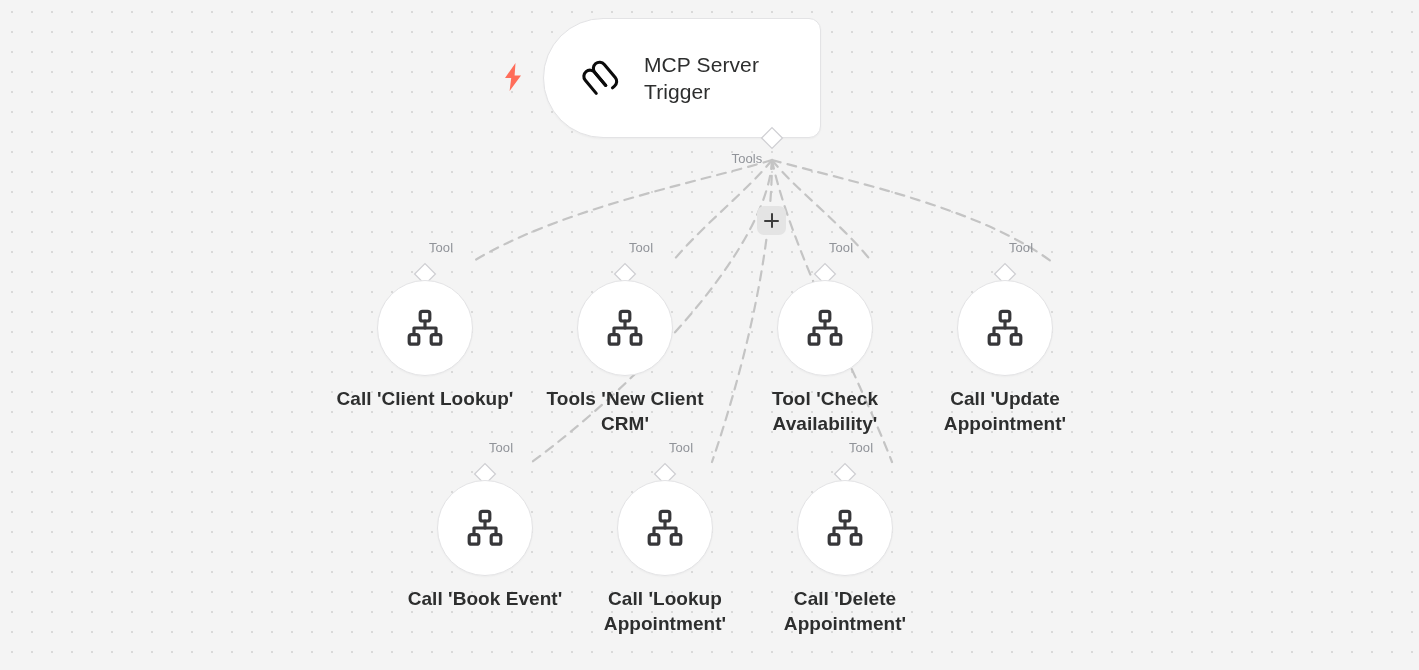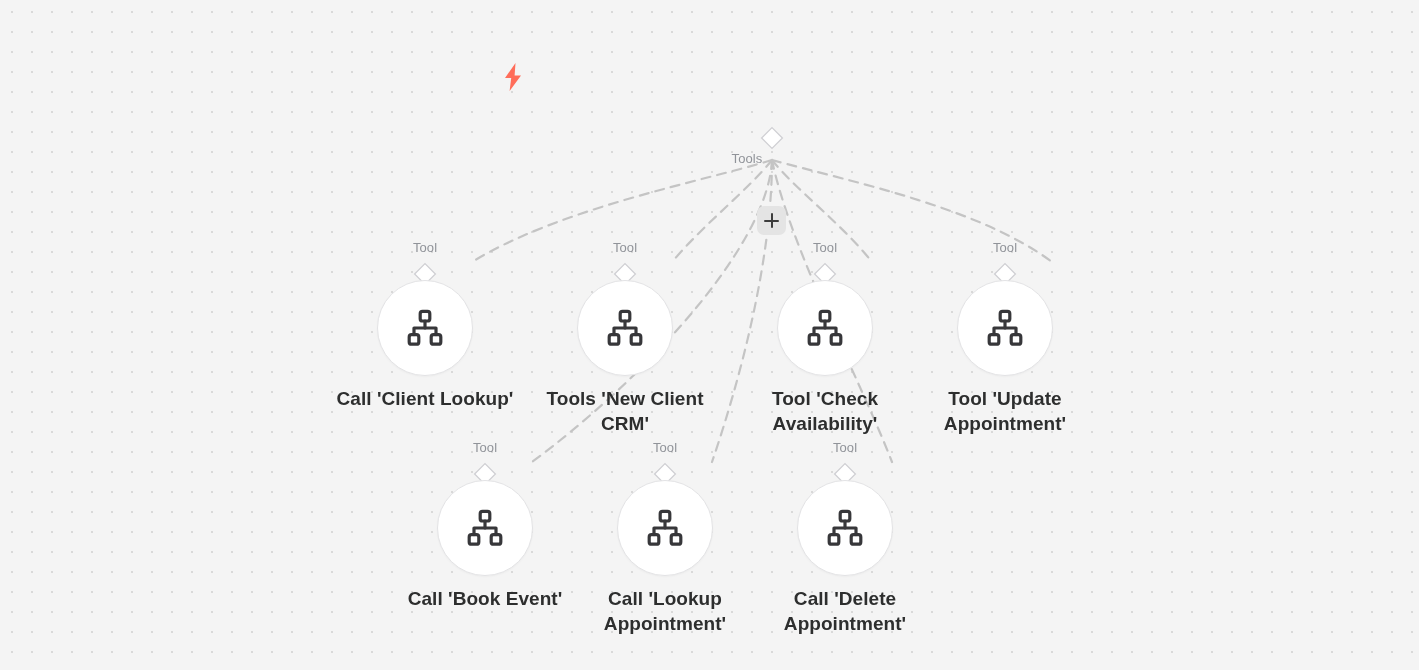--- a/index.html
+++ b/index.html
@@ -149,21 +149,21 @@
 
   
   .tool-node {
     position: absolute;
     z-index: 3;
     width: 190px;
     margin-left: -47px; 
   }
   .tool-node .tool-endpoint-label {
     position: absolute;
-    left: 0;
+    left: 16px;
     top: 0;
     width: 190px;
     text-align: center;
     font-size: 13px;
     color: #909399;
     letter-spacing: 0.1px;
   }
   .tool-node .tool-diamond {
     position: absolute;
     left: 83px;
@@ -216,20 +216,32 @@
       <path class="edge-path" d="M 772 160 C 790 248 862 384 892 462"></path>
     </g>
   </svg>
 
   <div id="trigger-bolt">
     <svg width="26" height="30" viewBox="0 0 26 30" aria-hidden="true">
       <path d="M15.5 1 L5 16 h6.2 L9.6 29 L21 13.4 h-6.4 Z" fill="#ff6d5a"></path>
     </svg>
   </div>
 
+  <div id="trigger-node">
+    <span class="trig-icon">
+      <svg width="52" height="52" viewBox="0 0 52 52" aria-hidden="true">
+        <g fill="none" stroke="#0b0b0b" stroke-width="3.1" stroke-linecap="round" stroke-linejoin="round" transform="rotate(-40 26 26)">
+          <path d="M14 36 L14 19 a6.2 6.2 0 0 1 12.4 0 L26.4 36"></path>
+          <path d="M26.4 36 L26.4 19 a6.2 6.2 0 0 1 12.4 0 L38.8 36
+                   a6.2 6.2 0 0 1 -6.2 6.2 L30 42.2"></path>
+        </g>
+      </svg>
+    </span>
+    <span class="trig-label">MCP Server Trigger</span>
+  </div>
 
   <div id="tools-endpoint">
     <svg width="24" height="24" viewBox="0 0 24 24" aria-hidden="true">
       <path d="M12 1.6 L22.4 12 L12 22.4 L1.6 12 Z" fill="#ffffff" stroke="#cfcfd3" stroke-width="1.3"></path>
     </svg>
   </div>
   <div id="tools-endpoint-label">Tools</div>
 
   <div id="add-tool-button">
     <span class="plus-glyph"></span>
@@ -311,21 +323,21 @@
     <g fill="none" stroke="#37373a" stroke-width="3.2" stroke-linejoin="round" stroke-linecap="round">
       <rect x="18.2" y="6.4" width="9.6" height="9.6" rx="2.3"></rect>
       <rect x="7.2" y="29.6" width="9.6" height="9.6" rx="2.3"></rect>
       <rect x="29.2" y="29.6" width="9.6" height="9.6" rx="2.3"></rect>
       <path d="M23 16 L23 23"></path>
       <path d="M12 29.6 L12 23 L34 23 L34 29.6"></path>
     </g>
   </svg>
           </span>
         </div>
-        <div class="tool-caption">Tool 'Update Appointment'</div>
+        <div class="tool-caption">Call 'Update Appointment'</div>
       </div>
       <div class="tool-node" style="left: 437px; top: 440px;">
         <div class="tool-endpoint-label">Tool</div>
         <div class="tool-diamond">
   <svg width="24" height="24" viewBox="0 0 24 24" aria-hidden="true">
     <path d="M12 1.6 L22.4 12 L12 22.4 L1.6 12 Z" fill="#ffffff" stroke="#cfcfd3" stroke-width="1.3"></path>
   </svg></div>
         <div class="tool-circle">
           <span>
   <svg width="46" height="46" viewBox="0 0 46 46" aria-hidden="true">

